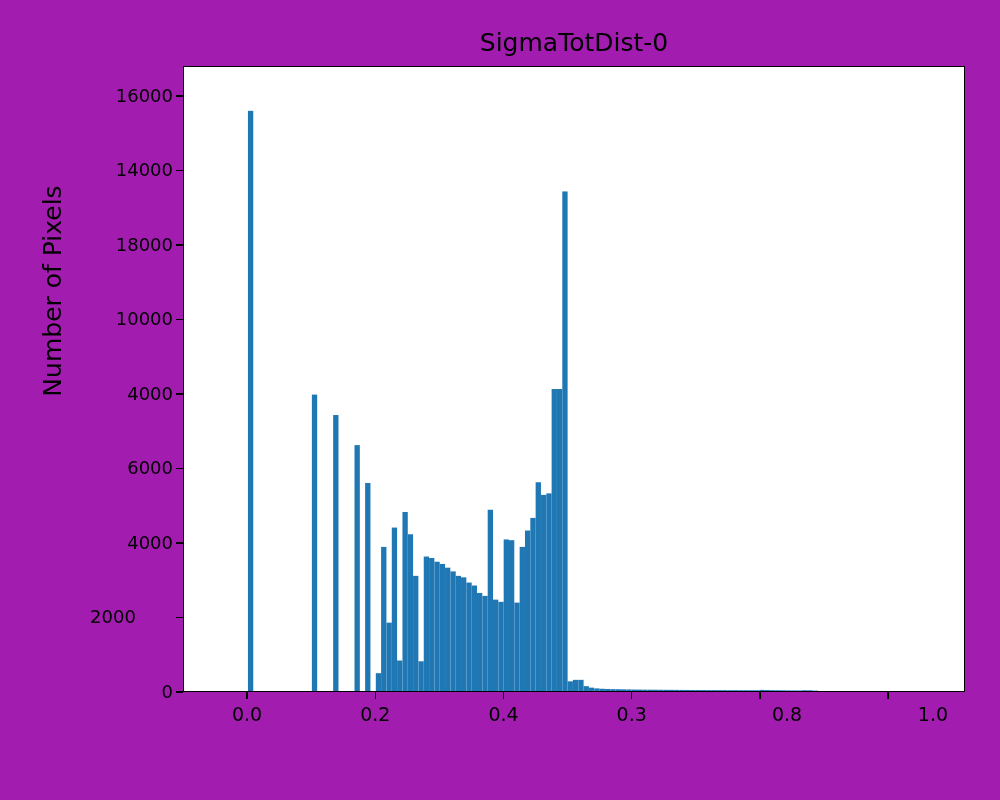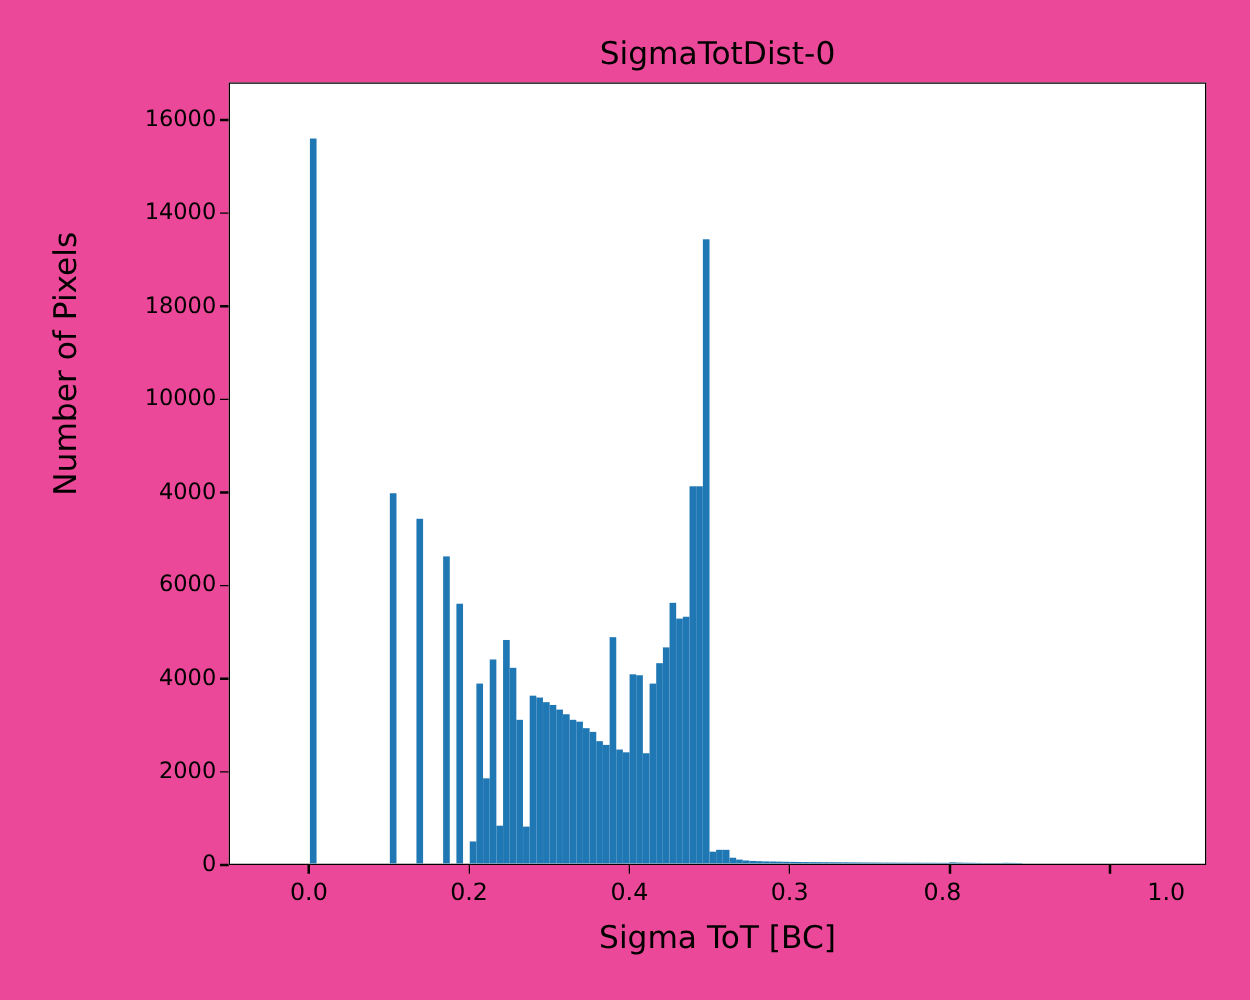--- a/index.html
+++ b/index.html
@@ -11,21 +11,21 @@
     width: 1000px;
     height: 800px;
     font-family: "DejaVu Sans", sans-serif;
     color: #000000;
     overflow: hidden;
   }
   #figure {
     position: relative;
     width: 1000px;
     height: 800px;
-    background: #ec4899;
+    background: #a21caf;
   }
   #chart-title {
     position: absolute;
     left: 183px;
     top: 28px;
     width: 782px;
     text-align: center;
     font-size: 25px;
     line-height: 30px;
     color: #000000;
@@ -122,21 +122,21 @@
 <div id="figure">
 
   <div id="chart-title">SigmaTotDist-0</div>
 
   <div id="ylabel-wrap">
     <div id="ylabel">Number of Pixels</div>
   </div>
 
   <div id="ytick-labels">
       <div class="ytick-label" style="top: 679px; left: 53px;">0</div>
-      <div class="ytick-label" style="top: 604.476px; left: 53px;">2000</div>
+      <div class="ytick-label" style="top: 604.476px; left: 53px; text-align: center;">2000</div>
       <div class="ytick-label" style="top: 529.952px; left: 53px;">4000</div>
       <div class="ytick-label" style="top: 455.429px; left: 53px;">6000</div>
       <div class="ytick-label" style="top: 380.905px; left: 53px;">4000</div>
       <div class="ytick-label" style="top: 306.381px; left: 53px;">10000</div>
       <div class="ytick-label" style="top: 231.857px; left: 53px;">18000</div>
       <div class="ytick-label" style="top: 157.333px; left: 53px;">14000</div>
       <div class="ytick-label" style="top: 82.8095px; left: 53px;">16000</div>
     </div>
   <div id="ytick-marks">
       <div class="ytick-mark" style="top: 691.3px; left: 176px;"></div>
@@ -241,27 +241,26 @@
         <rect x="624.96" y="625.33" width="5.32" height="0.67" fill="#1f77b4"></rect>
         <rect x="630.28" y="625.63" width="5.32" height="0.60" fill="#1f77b4"></rect>
       </svg>
   </div>
 
   <div id="xtick-labels">
       <div class="xtick-label" style="left: 247.098px;">0.0</div>
       <div class="xtick-label" style="left: 375.295px;">0.2</div>
       <div class="xtick-label" style="left: 503.492px;">0.4</div>
       <div class="xtick-label" style="left: 631.689px;">0.3</div>
-      <div class="xtick-label" style="left: 754px; text-align: center;">0.8</div>
+      <div class="xtick-label" style="left: 787px; text-align: center;">0.8</div>
       <div class="xtick-label" style="left: 888.082px; text-align: right;">1.0</div>
     </div>
   <div id="xtick-marks">
       <div class="xtick-mark" style="left: 246.398px;"></div>
       <div class="xtick-mark" style="left: 374.595px;"></div>
       <div class="xtick-mark" style="left: 502.792px;"></div>
       <div class="xtick-mark" style="left: 630.989px;"></div>
       <div class="xtick-mark" style="left: 759.185px;"></div>
       <div class="xtick-mark" style="left: 887.382px;"></div>
     </div>
 
-  <div id="xlabel">Sigma ToT [BC]</div>
 
 </div>
 
 </body></html>

